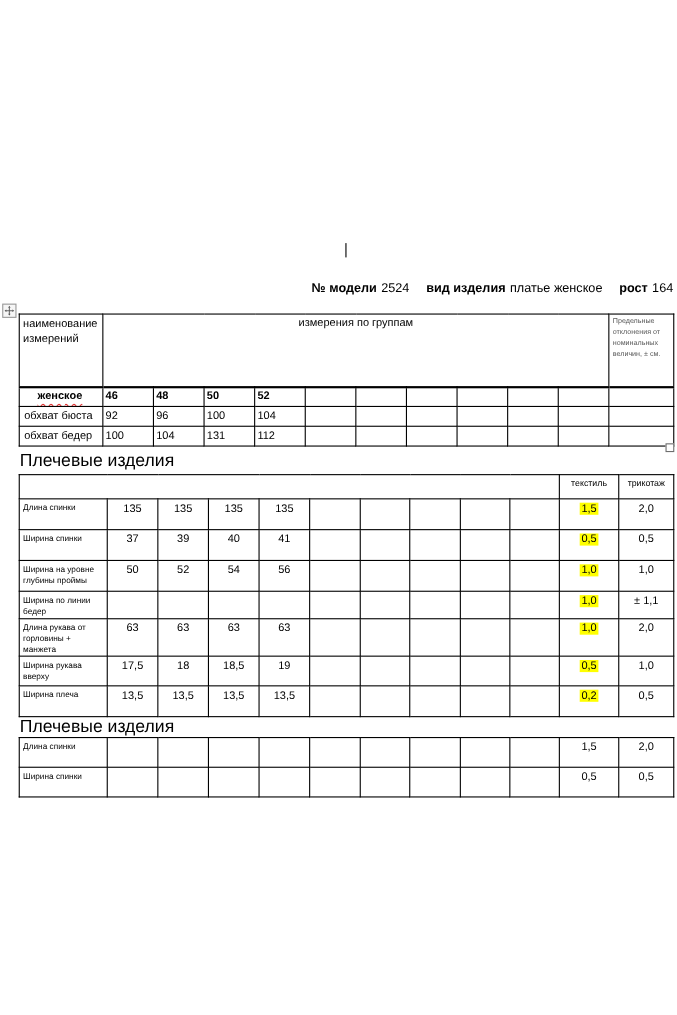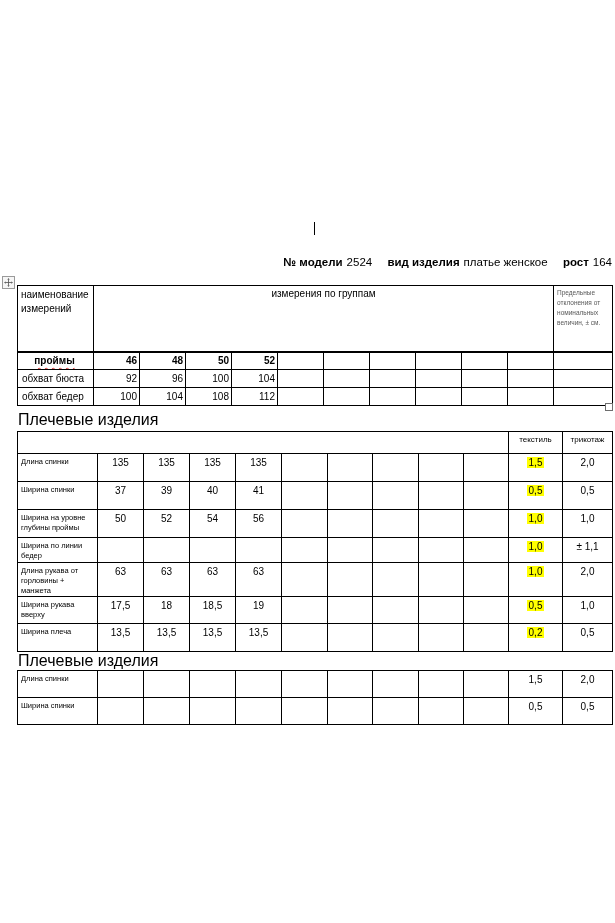--- a/index.html
+++ b/index.html
@@ -32,21 +32,21 @@
 
   #t1{top:285px;}
   #t1 td{vertical-align:middle;font-size:10px;}
   #t1 tr.hdr td{vertical-align:top;padding:2px 3px;}
   #t1 tr.hdr{height:66px;}
   #t1 tr.hdr td{border-bottom:2px solid var(--border);}
   #t1 .hdr-name{font-size:10px;line-height:14px;}
   #t1 .hdr-group{text-align:center;font-size:10px;}
   #t1 .hdr-tol{font-size:6.5px;line-height:10px;color:var(--tol-text);padding:3px 4px;}
   #t1 td.lbl{padding-left:4px;}
-  #t1 td.val{text-align:right;}
+  #t1 td.val{text-align:left;}
   #t1 tr.size-row td{font-weight:700;}
   #t1 tr.size-row td.lbl{text-align:center;padding-left:0;}
   #t1 tr.size-row td.lbl span{text-decoration:underline wavy var(--spell);
     text-decoration-thickness:1px;text-underline-offset:3px;}
 
   #t2{top:431px;}
   #t3{top:670px;}
   #t2 td,#t3 td{vertical-align:top;}
   #t2 tr.hdr{height:22px;}
   #t2 .col-hdr{text-align:center;font-size:8px;padding-top:3px;}
@@ -98,21 +98,21 @@
         <col style="width:46px">
       <col style="width:59px">
     </colgroup>
     <tbody id="t1-body">
       <tr class="hdr">
         <td class="hdr-name">наименование измерений</td>
         <td class="hdr-group" colspan="10">измерения по группам</td>
         <td class="hdr-tol">Предельные отклонения от номинальных величин, ± см.</td>
       </tr>
     <tr class="size-row" style="height: 18px;">
-          <td class="lbl"><span>проймы</span></td>
+          <td class="lbl"><span>женское</span></td>
           <td class="val"><span>46</span></td>
           <td class="val"><span>48</span></td>
           <td class="val"><span>50</span></td>
           <td class="val"><span>52</span></td>
           <td class="val"><span></span></td>
           <td class="val"><span></span></td>
           <td class="val"><span></span></td>
           <td class="val"><span></span></td>
           <td class="val"><span></span></td>
           <td class="val"><span></span></td>
@@ -129,21 +129,21 @@
           <td class="val"><span></span></td>
           <td class="val"><span></span></td>
           <td class="val"><span></span></td>
           <td class="val"><span></span></td>
           <td class="val"><span></span></td>
         </tr>
         <tr style="height: 18px;">
           <td class="lbl"><span>обхват бедер</span></td>
           <td class="val"><span>100</span></td>
           <td class="val"><span>104</span></td>
-          <td class="val"><span>108</span></td>
+          <td class="val"><span>131</span></td>
           <td class="val"><span>112</span></td>
           <td class="val"><span></span></td>
           <td class="val"><span></span></td>
           <td class="val"><span></span></td>
           <td class="val"><span></span></td>
           <td class="val"><span></span></td>
           <td class="val"><span></span></td>
           <td class="val"><span></span></td>
         </tr>
       </tbody>

